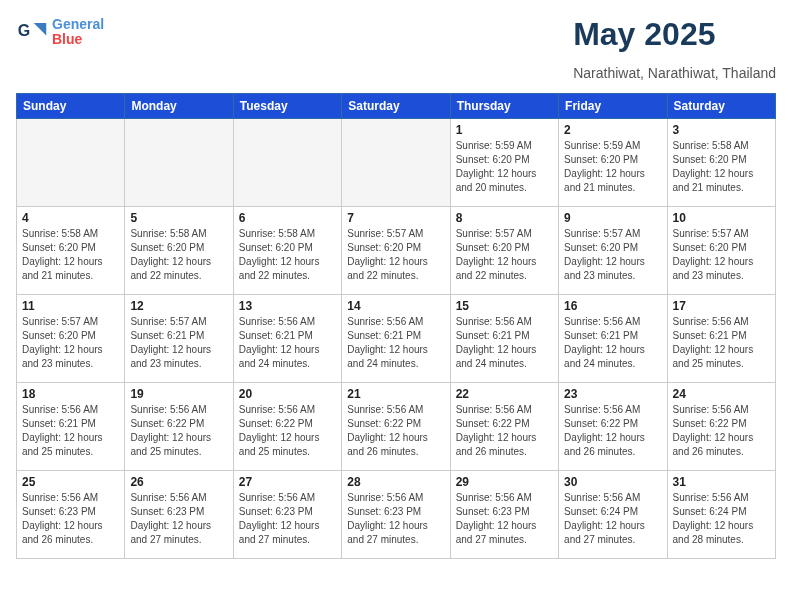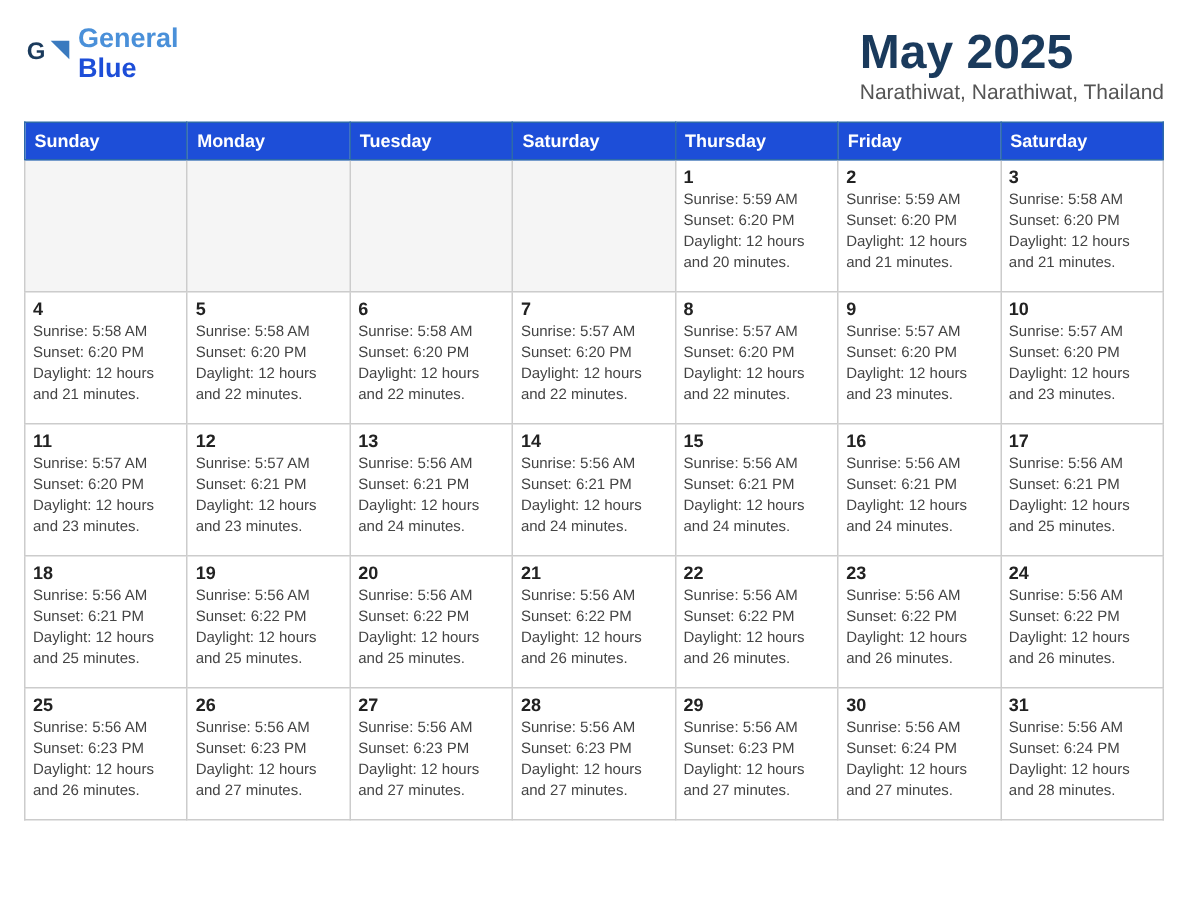--- a/index.html
+++ b/index.html
@@ -15,21 +15,21 @@
       justify-content: space-between;
       align-items: flex-start;
       margin-bottom: 12px;
     }
     .logo {
       display: flex;
       align-items: center;
       gap: 4px;
     }
     .logo-text {
-      font-size: 18px;
+      font-size: 14px;
       font-weight: bold;
       color: #1a3a5c;
       line-height: 1.1;
     }
     .logo-text span {
       color: #4a90d9;
     }
     .logo-icon {
       width: 32px;
       height: 32px;
@@ -38,20 +38,21 @@
       text-align: left;
     }
     .main-title {
       font-size: 32px;
       font-weight: bold;
       color: #1a3a5c;
     }
     .subtitle {
       font-size: 14px;
       color: #555;
+      margin-top: 12px;
     }
     .calendar {
       width: 100%;
       border-collapse: collapse;
       border: 1px solid #ccc;
     }
     .calendar th {
       background: #1d4ed8;
       color: #fff;
       font-size: 12px;
@@ -93,21 +94,21 @@
 
 <div class="header">
   <div class="logo">
     <svg class="logo-icon" viewBox="0 0 36 36">
       <text x="2" y="22" font-size="18" font-weight="bold" fill="#1a3a5c">G</text>
       <polygon points="20,8 34,8 34,22" fill="#3a7abf"></polygon>
     </svg>
     <div>
       <div class="logo-text">
         <span>General</span><br>
-        <span style="color:#1d4ed8">Blue</span>
+        <span style="color:#ef4444">Blue</span>
       </div>
     </div>
   </div>
   <div class="title-area">
     <div class="main-title">May 2025</div>
     <div class="subtitle">Narathiwat, Narathiwat, Thailand</div>
   </div>
 </div>
 
 <table class="calendar">

